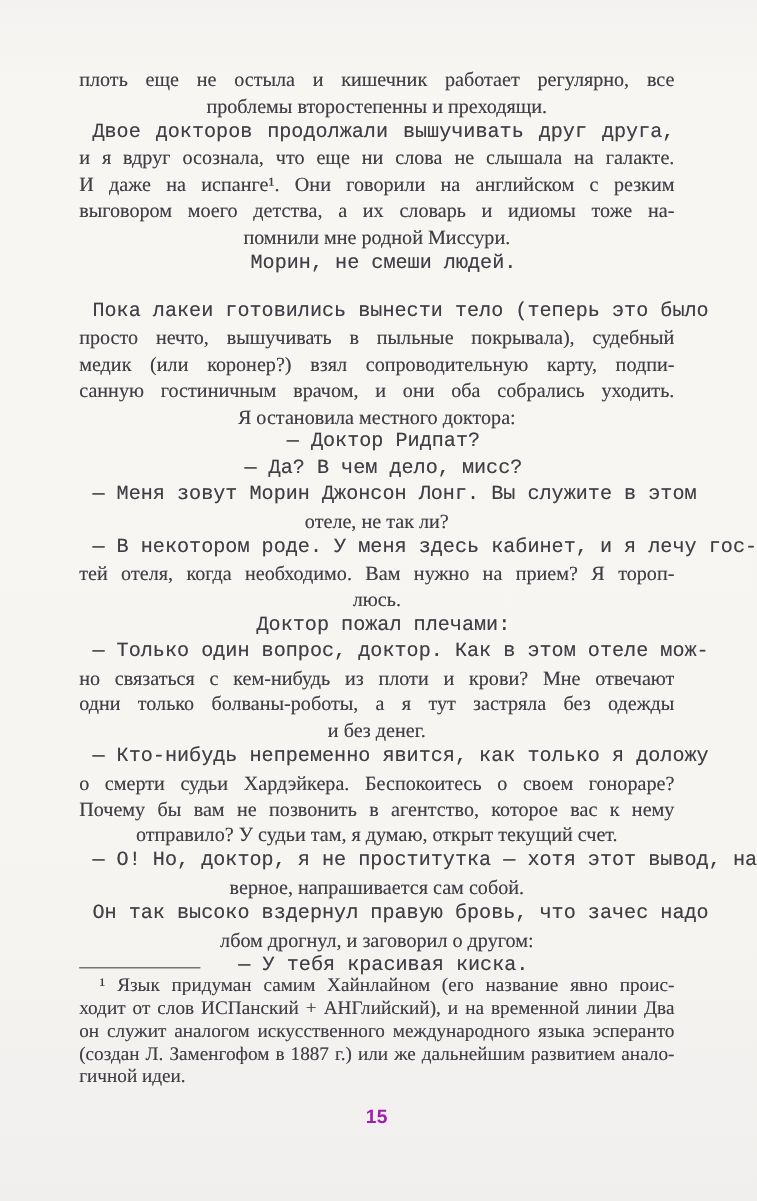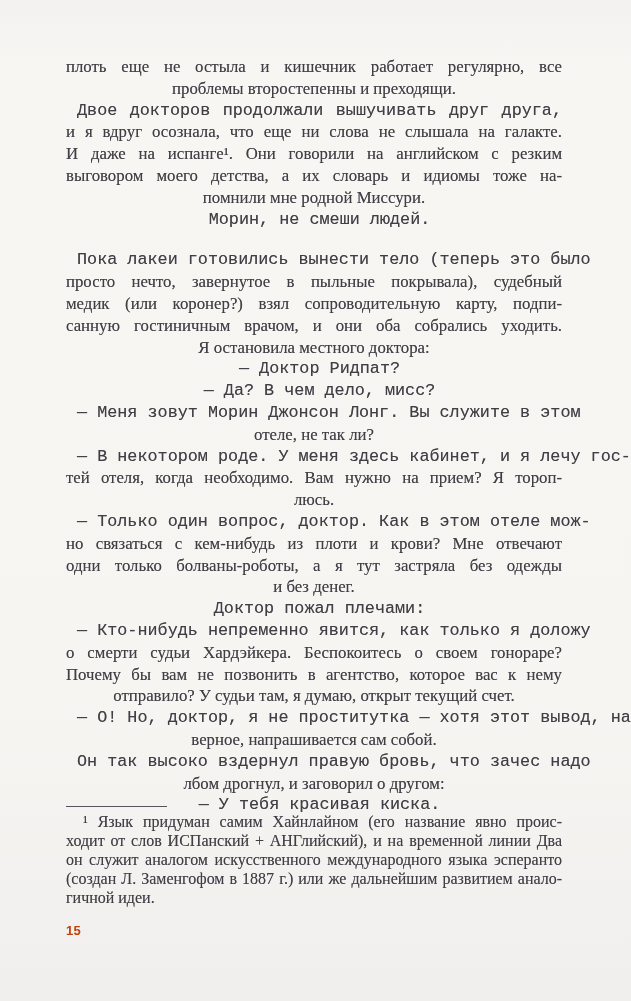--- a/index.html
+++ b/index.html
@@ -21,23 +21,23 @@
     position:absolute;left:66px;top:806px;width:101px;height:0;
     border-top:1.5px solid #55545b;
   }
   .footnote{
     position:absolute;left:66px;top:812px;width:496px;font-size:16px;
     text-shadow:0 0 .4px rgba(65,63,70,.5);
   }
   .fln{line-height:19px;height:19px;white-space:nowrap;}
   .find{padding-left:17px;}
   .folio{
-    position:absolute;left:66px;top:923px;width:496px;text-align:left;
-    font-family:"Liberation Sans",sans-serif;font-weight:600;font-size:13px;
-    letter-spacing:.3px;color:#c2410c;
+    position:absolute;left:66px;top:923px;width:496px;text-align:center;
+    font-family:"Liberation Sans",sans-serif;font-weight:600;font-size:16px;
+    letter-spacing:.3px;color:#a21caf;
   }
 </style>
 </head>
 <body>
 
 <main class="text-block">
 
   <div class="para">
     <div class="ln j">плоть еще не остыла и кишечник работает регулярно, все</div>
     <div class="ln">проблемы второстепенны и преходящи.</div>
@@ -52,21 +52,21 @@
   </div>
 
   <div class="para">
     <div class="ln ind">Морин, не смеши людей.</div>
   </div>
 
   <div class="gap"></div>
 
   <div class="para">
     <div class="ln j ind">Пока лакеи готовились вынести тело (теперь это было</div>
-    <div class="ln j">просто нечто, завернутое в пыльные покрывала), судебный</div>
+    <div class="ln j">просто нечто, вышучивать в пыльные покрывала), судебный</div>
     <div class="ln j">медик (или коронер?) взял сопроводительную карту, подпи-</div>
     <div class="ln j">санную гостиничным врачом, и они оба собрались уходить.</div>
     <div class="ln">Я остановила местного доктора:</div>
   </div>
 
   <div class="para">
     <div class="ln ind">— Доктор Ридпат?</div>
   </div>
 
   <div class="para">
@@ -78,28 +78,28 @@
     <div class="ln">отеле, не так ли?</div>
   </div>
 
   <div class="para">
     <div class="ln j ind">— В некотором роде. У меня здесь кабинет, и я лечу гос-</div>
     <div class="ln j">тей отеля, когда необходимо. Вам нужно на прием? Я тороп-</div>
     <div class="ln">люсь.</div>
   </div>
 
   <div class="para">
+    <div class="ln ind">Доктор пожал плечами:</div>
+  </div>
+
+  <div class="para">
     <div class="ln j ind">— Только один вопрос, доктор. Как в этом отеле мож-</div>
     <div class="ln j">но связаться с кем-нибудь из плоти и крови? Мне отвечают</div>
     <div class="ln j">одни только болваны-роботы, а я тут застряла без одежды</div>
     <div class="ln">и без денег.</div>
-  </div>
-
-  <div class="para">
-    <div class="ln ind">Доктор пожал плечами:</div>
   </div>
 
   <div class="para">
     <div class="ln j ind">— Кто-нибудь непременно явится, как только я доложу</div>
     <div class="ln j">о смерти судьи Хардэйкера. Беспокоитесь о своем гонораре?</div>
     <div class="ln j">Почему бы вам не позвонить в агентство, которое вас к нему</div>
     <div class="ln">отправило? У судьи там, я думаю, открыт текущий счет.</div>
   </div>
 
   <div class="para">

